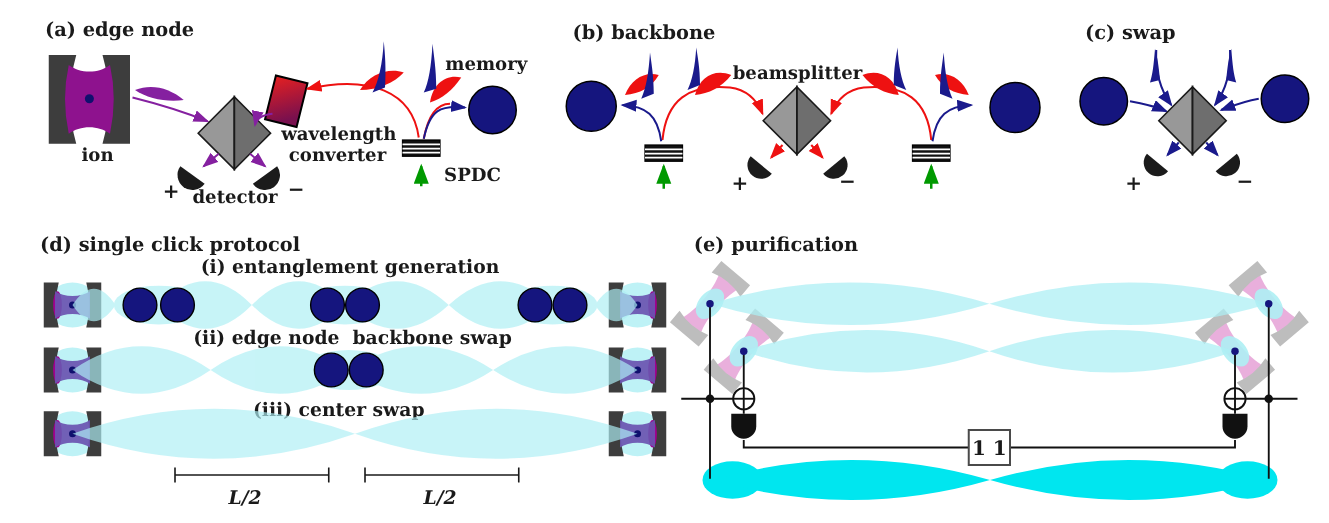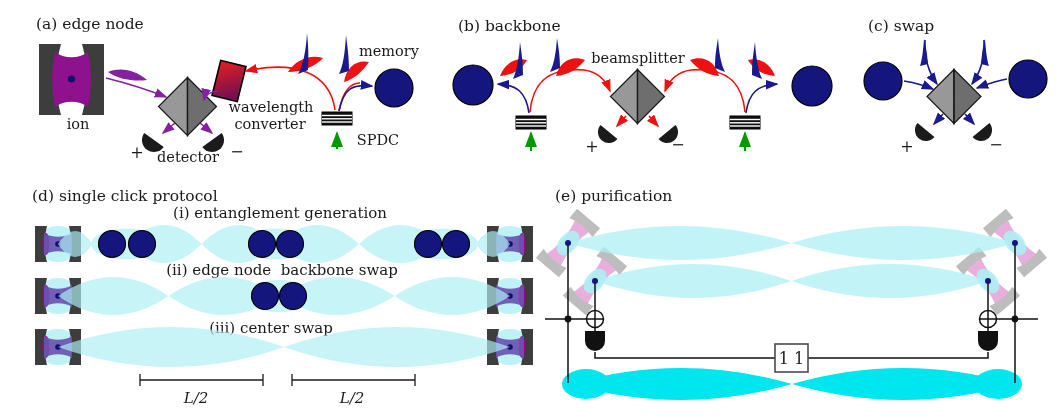--- a/index.html
+++ b/index.html
@@ -1,16 +1,16 @@
 <!DOCTYPE html>
 <html><head>
 <meta charset="utf-8">
 <style>
   html,body{margin:0;padding:0;background:#ffffff;}
-  .fig-wrap{position:relative;width:1063px;height:418px;background:#fff;overflow:hidden;}
+  .fig-wrap{position:relative;width:1063px;height:418px;background:#fff;overflow:hidden;font-weight:bold;}
   svg{display:block;}
   text{fill:#1a1a1a;font-family:"DejaVu Serif","Liberation Serif",serif;}
   .lbl{font-size:15.5px;}
   .sub{font-size:15px;}
   .ann{font-size:14.5px;}
   .sign{font-size:16px;}
   .math{font-size:15px;font-style:italic;}
   .msg{font-size:16px;}
   .pre{white-space:pre;}
 </style>

